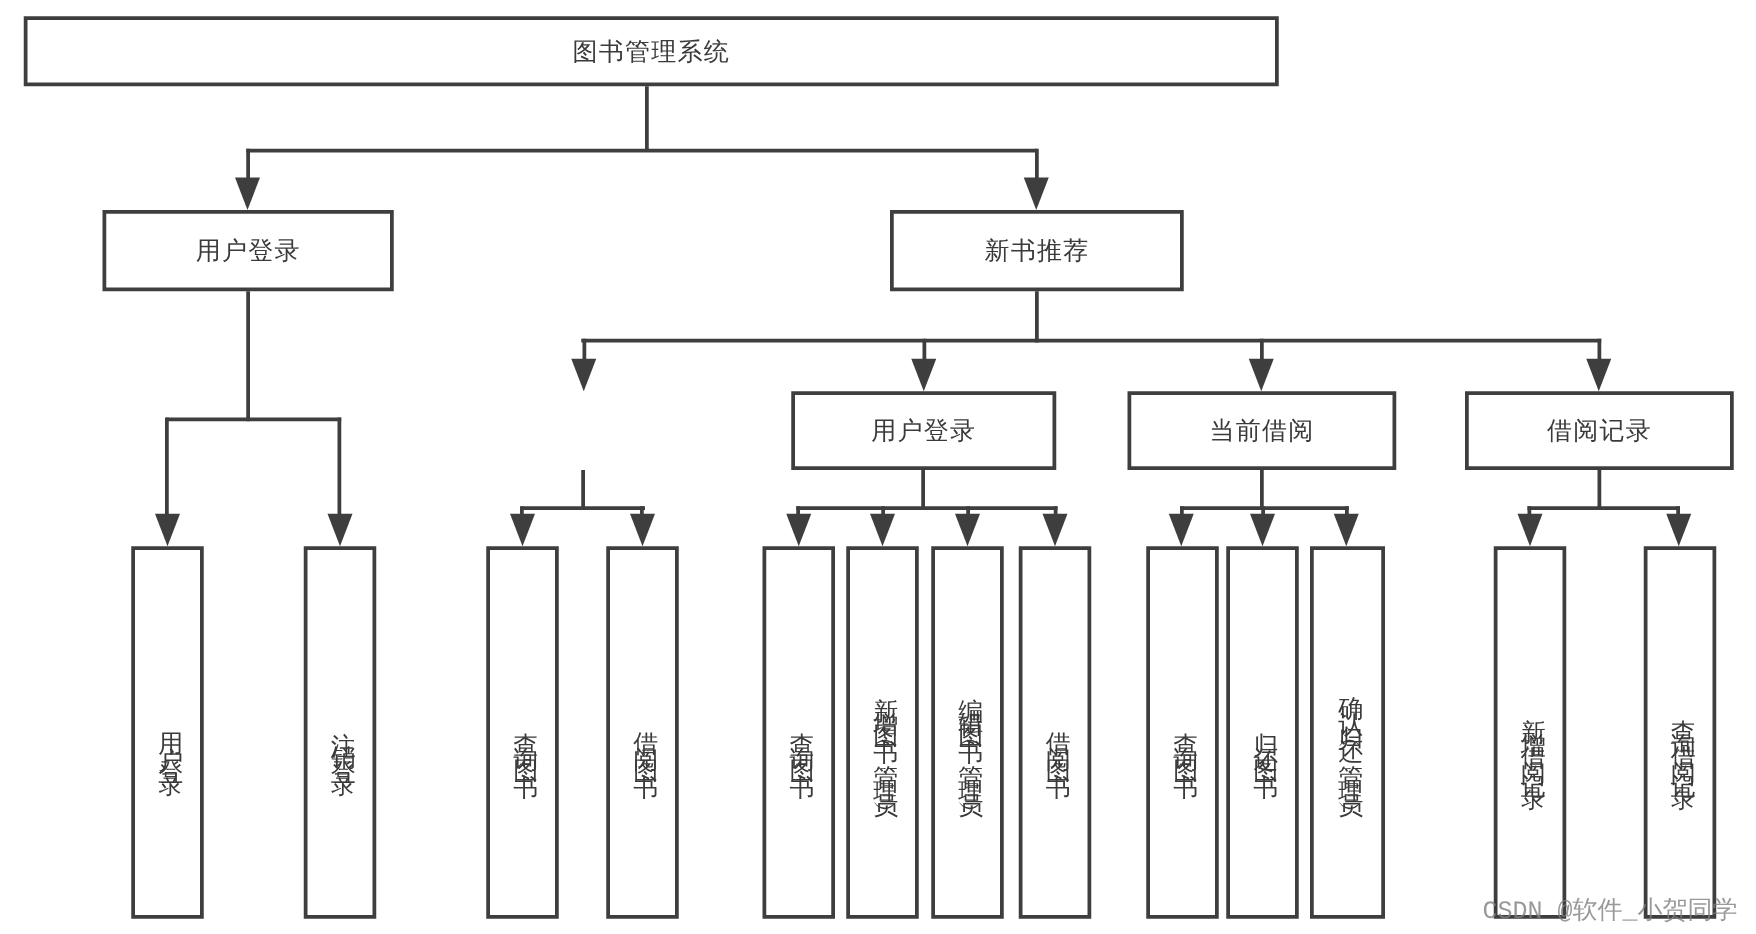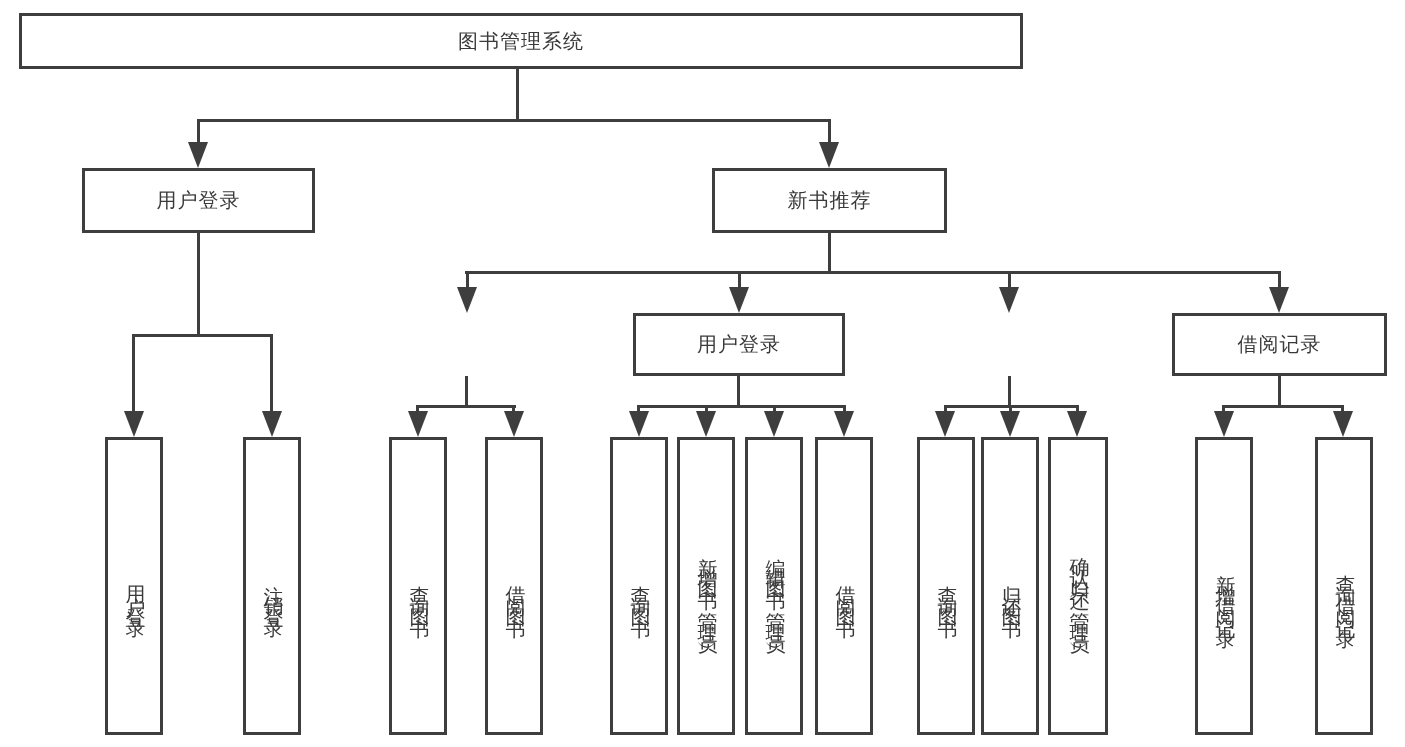--- a/index.html
+++ b/index.html
@@ -48,20 +48,21 @@
 <body>
 
 <div class="canvas">
 
   <div class="box" style="left:19px;top:13px;width:1004px;height:56px;">图书管理系统</div>
 
   <div class="box" style="left:82px;top:168px;width:233px;height:65px;">用户登录</div>
   <div class="box" style="left:712px;top:168px;width:235px;height:65px;">新书推荐</div>
 
   <div class="box" style="left:633px;top:313px;width:212px;height:63px;">用户登录</div>
+  <div class="box" style="left:902px;top:313px;width:215px;height:63px;">当前借阅</div>
   <div class="box" style="left:1172px;top:313px;width:215px;height:63px;text-align:right;">借阅记录</div>
 
   <div class="leaf" style="left:105px;">
     <span class="vtext">用户登录</span>
     </div>
   <div class="leaf" style="left:243px;">
     <span class="vtext">注销登录</span>
     </div>
 
   <div class="leaf" style="left:389px;">
@@ -153,13 +154,14 @@
   <div class="vl" style="left:1076px;top:405px;height:8px;"></div>
   <div class="ah" style="left:1067px;top:411px;"></div>
 
   <div class="vl" style="left:1278px;top:376px;height:32px;"></div>
   <div class="hl" style="left:1222px;top:405px;width:122px;"></div>
   <div class="vl" style="left:1222px;top:405px;height:8px;"></div>
   <div class="ah" style="left:1214px;top:411px;"></div>
   <div class="vl" style="left:1341px;top:405px;height:8px;"></div>
   <div class="ah" style="left:1333px;top:411px;"></div>
 
+  <div class="watermark">CSDN @软件_小贺同学</div>
 </div>
 
 </body></html>

